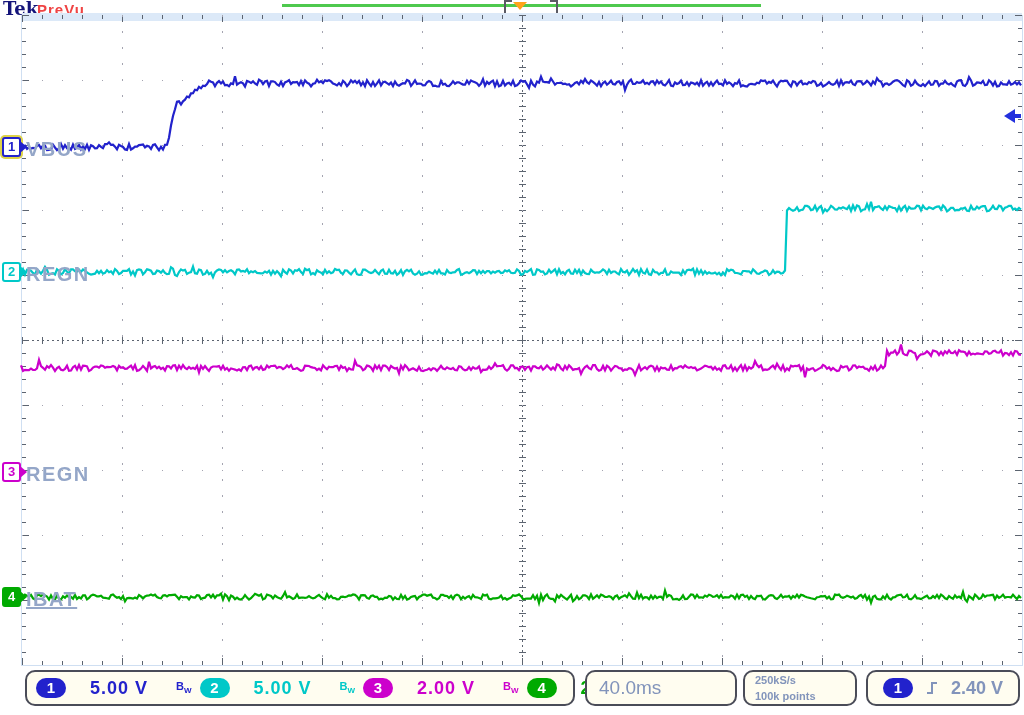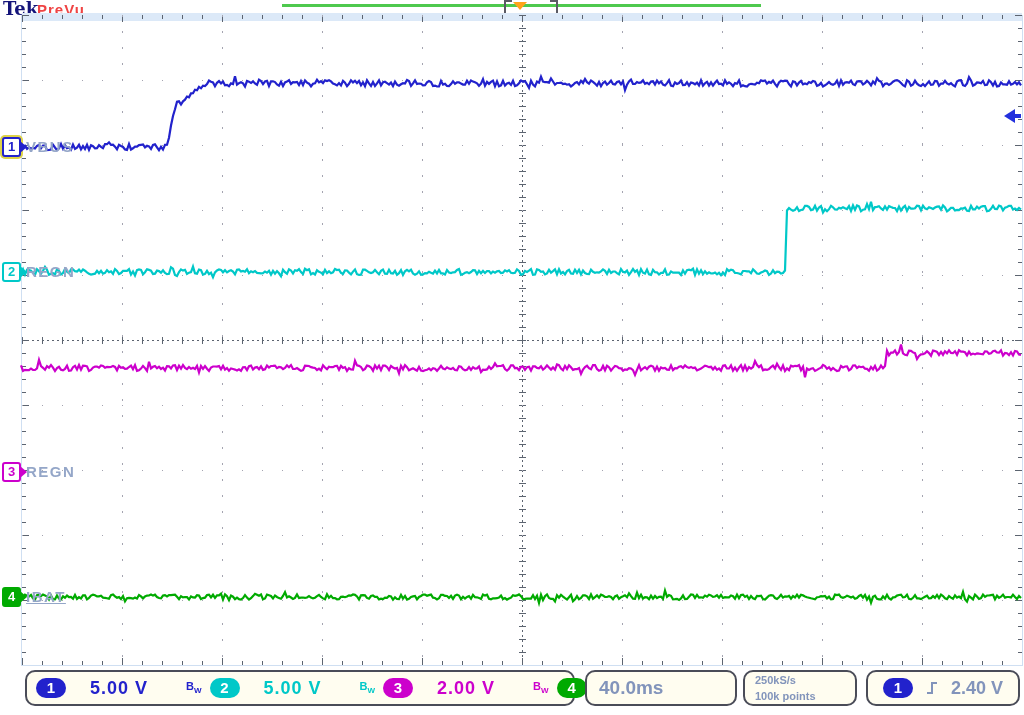--- a/index.html
+++ b/index.html
@@ -57,44 +57,44 @@
 
   
   .chm{position:absolute;left:2px;width:15px;height:16px;border-radius:3px;
        border:2px solid var(--c);background:#fff;color:var(--tc,var(--c));
        font-weight:bold;font-size:13px;line-height:16px;text-align:center;z-index:5}
   .chm::after{content:'';position:absolute;right:-8px;top:2px;width:0;height:0;
        border-top:6px solid transparent;border-bottom:6px solid transparent;
        border-left:7px solid var(--c)}
   .chm.selected{box-shadow:0 0 0 2px #ded348}
   .chm.filled{background:var(--c);--tc:#fff}
-  .chlabel{position:absolute;left:26px;font-size:15px;font-weight:bold;
+  .chlabel{position:absolute;left:26px;font-size:20px;font-weight:bold;
        color:#94a6c8;letter-spacing:1.5px;z-index:4}
 
   
   .tlev{position:absolute;left:1004px;width:0;height:0;z-index:6;
         border-top:7px solid transparent;border-bottom:7px solid transparent;
         border-right:11px solid #2330dd}
   .tlev::after{content:'';position:absolute;left:10px;top:-2px;width:7px;height:4px;background:#2330dd}
 
   #wave{position:absolute;left:0;top:0;z-index:3}
 
   
   .bbox{position:absolute;top:670px;height:36px;box-sizing:border-box;
         border:2px solid #4a4c58;border-radius:10px;background:#fffdf0}
   #chbox{left:25px;width:550px;display:flex;align-items:center}
   .ebadge{width:30px;height:20px;border-radius:10px;color:#fff;font-weight:bold;
           font-size:15px;line-height:20px;text-align:center;flex:none}
   .scale{font-weight:bold;font-size:18px;margin-left:24px;width:84px;flex:none;letter-spacing:1px}
-  .bwi{font-weight:bold;font-size:11px;margin-left:12px;margin-right:8px;flex:none}
+  .bwi{font-weight:bold;font-size:11px;margin-left:2px;margin-right:8px;flex:none}
   .bwi sub{font-size:8px}
   .ohm{font-weight:bold;font-size:17px;margin-left:6px;flex:none}
   .c1{color:var(--ch1)} .c2{color:var(--ch2)} .c3{color:var(--ch3)} .c4{color:var(--ch4)}
   .b1{background:var(--ch1)} .b2{background:var(--ch2)} .b3{background:var(--ch3)} .b4{background:var(--ch4)}
-  #tbbox{left:585px;width:152px;color:#8294bb;font-weight:bold;font-size:19px;
+  #tbbox{left:585px;width:152px;color:#8294bb;font-weight:normal;font-size:19px;
          display:flex;align-items:center;padding-left:12px}
   #acqbox{left:743px;width:114px;color:#8294bb;font-weight:bold;font-size:11px;
          display:flex;flex-direction:column;justify-content:center;padding-left:10px;line-height:16px}
   #trbox{left:866px;width:154px;display:flex;align-items:center;justify-content:center;gap:12px;
          color:#8294bb;font-weight:bold;font-size:18px}
 </style>
 </head>
 <body>
 
 <div id="screen" style="--ch1: #2222cc; --ch2: #00c8c8; --ch3: #cc00cc; --ch4: #00aa00; --recbar: #4ec94e; --trig: #ffa31a; --logo: #14147a;">

